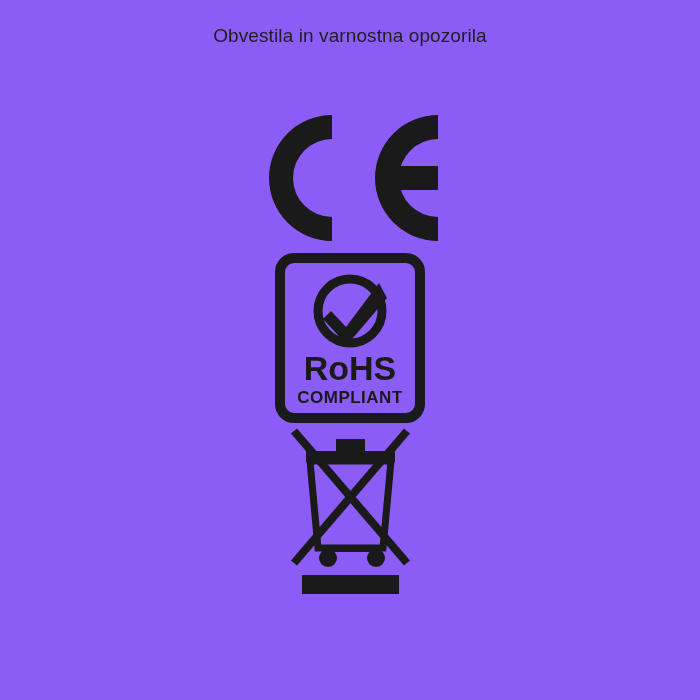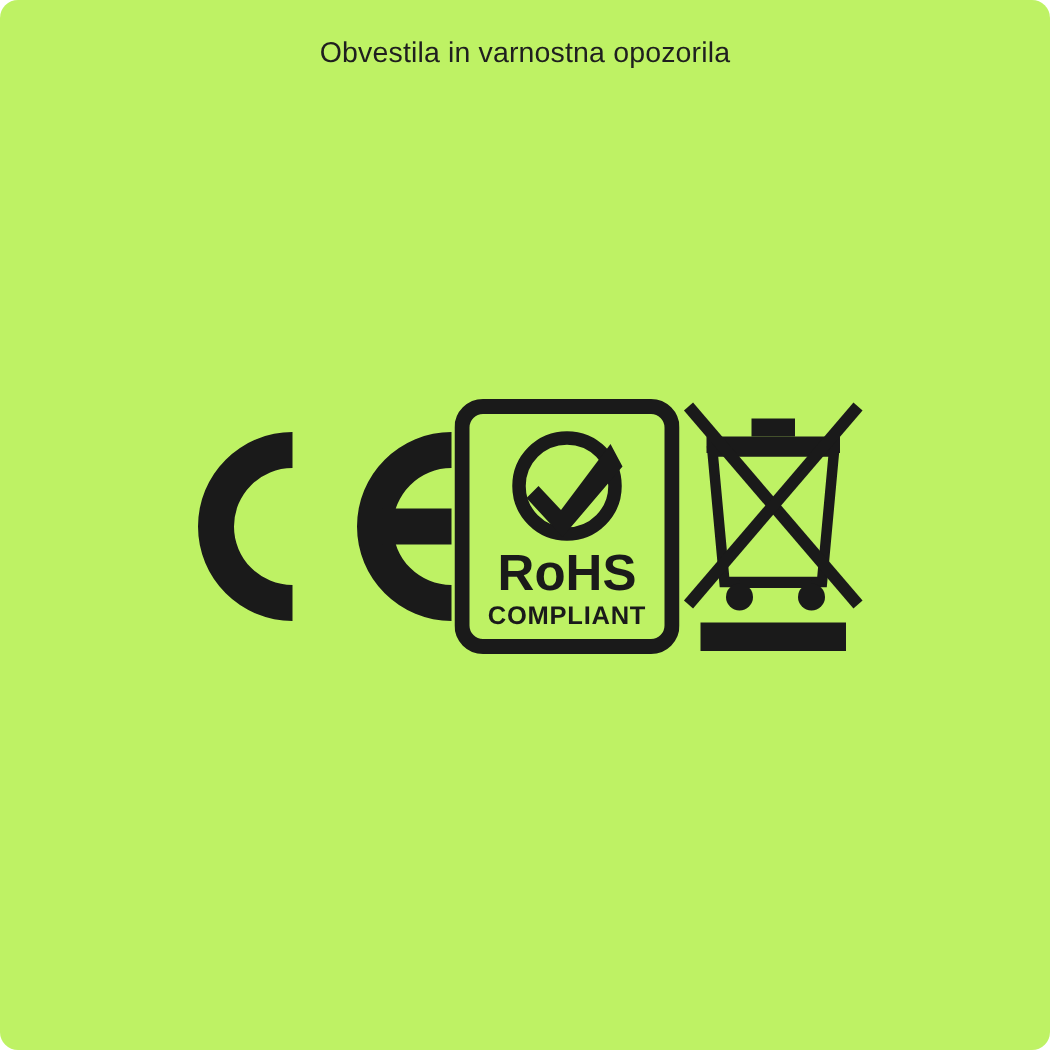--- a/index.html
+++ b/index.html
@@ -12,42 +12,41 @@
     height: 700px;
     font-family: "Liberation Sans", sans-serif;
     color: #1a1a1a;
     position: relative;
     overflow: hidden;
   }
   .page {
     width: 700px;
     height: 700px;
     position: relative;
-    background: #bef264;
-    border-radius: 12px;
+    background: #8b5cf6;
   }
   .page-title {
     position: absolute;
     top: 25px;
     left: 0;
     width: 700px;
     text-align: center;
     font-size: 19px;
     font-weight: 400;
     color: #1f1f1f;
     letter-spacing: 0.1px;
   }
   .marks-row {
     position: absolute;
     top: 258px;
     left: 0;
     width: 700px;
     height: 185px;
     display: flex;
-    flex-direction: row;
+    flex-direction: column;
     align-items: center;
     justify-content: center;
   }
   .mark {
     display: block;
   }
   .mark svg {
     display: block;
   }
 </style>

